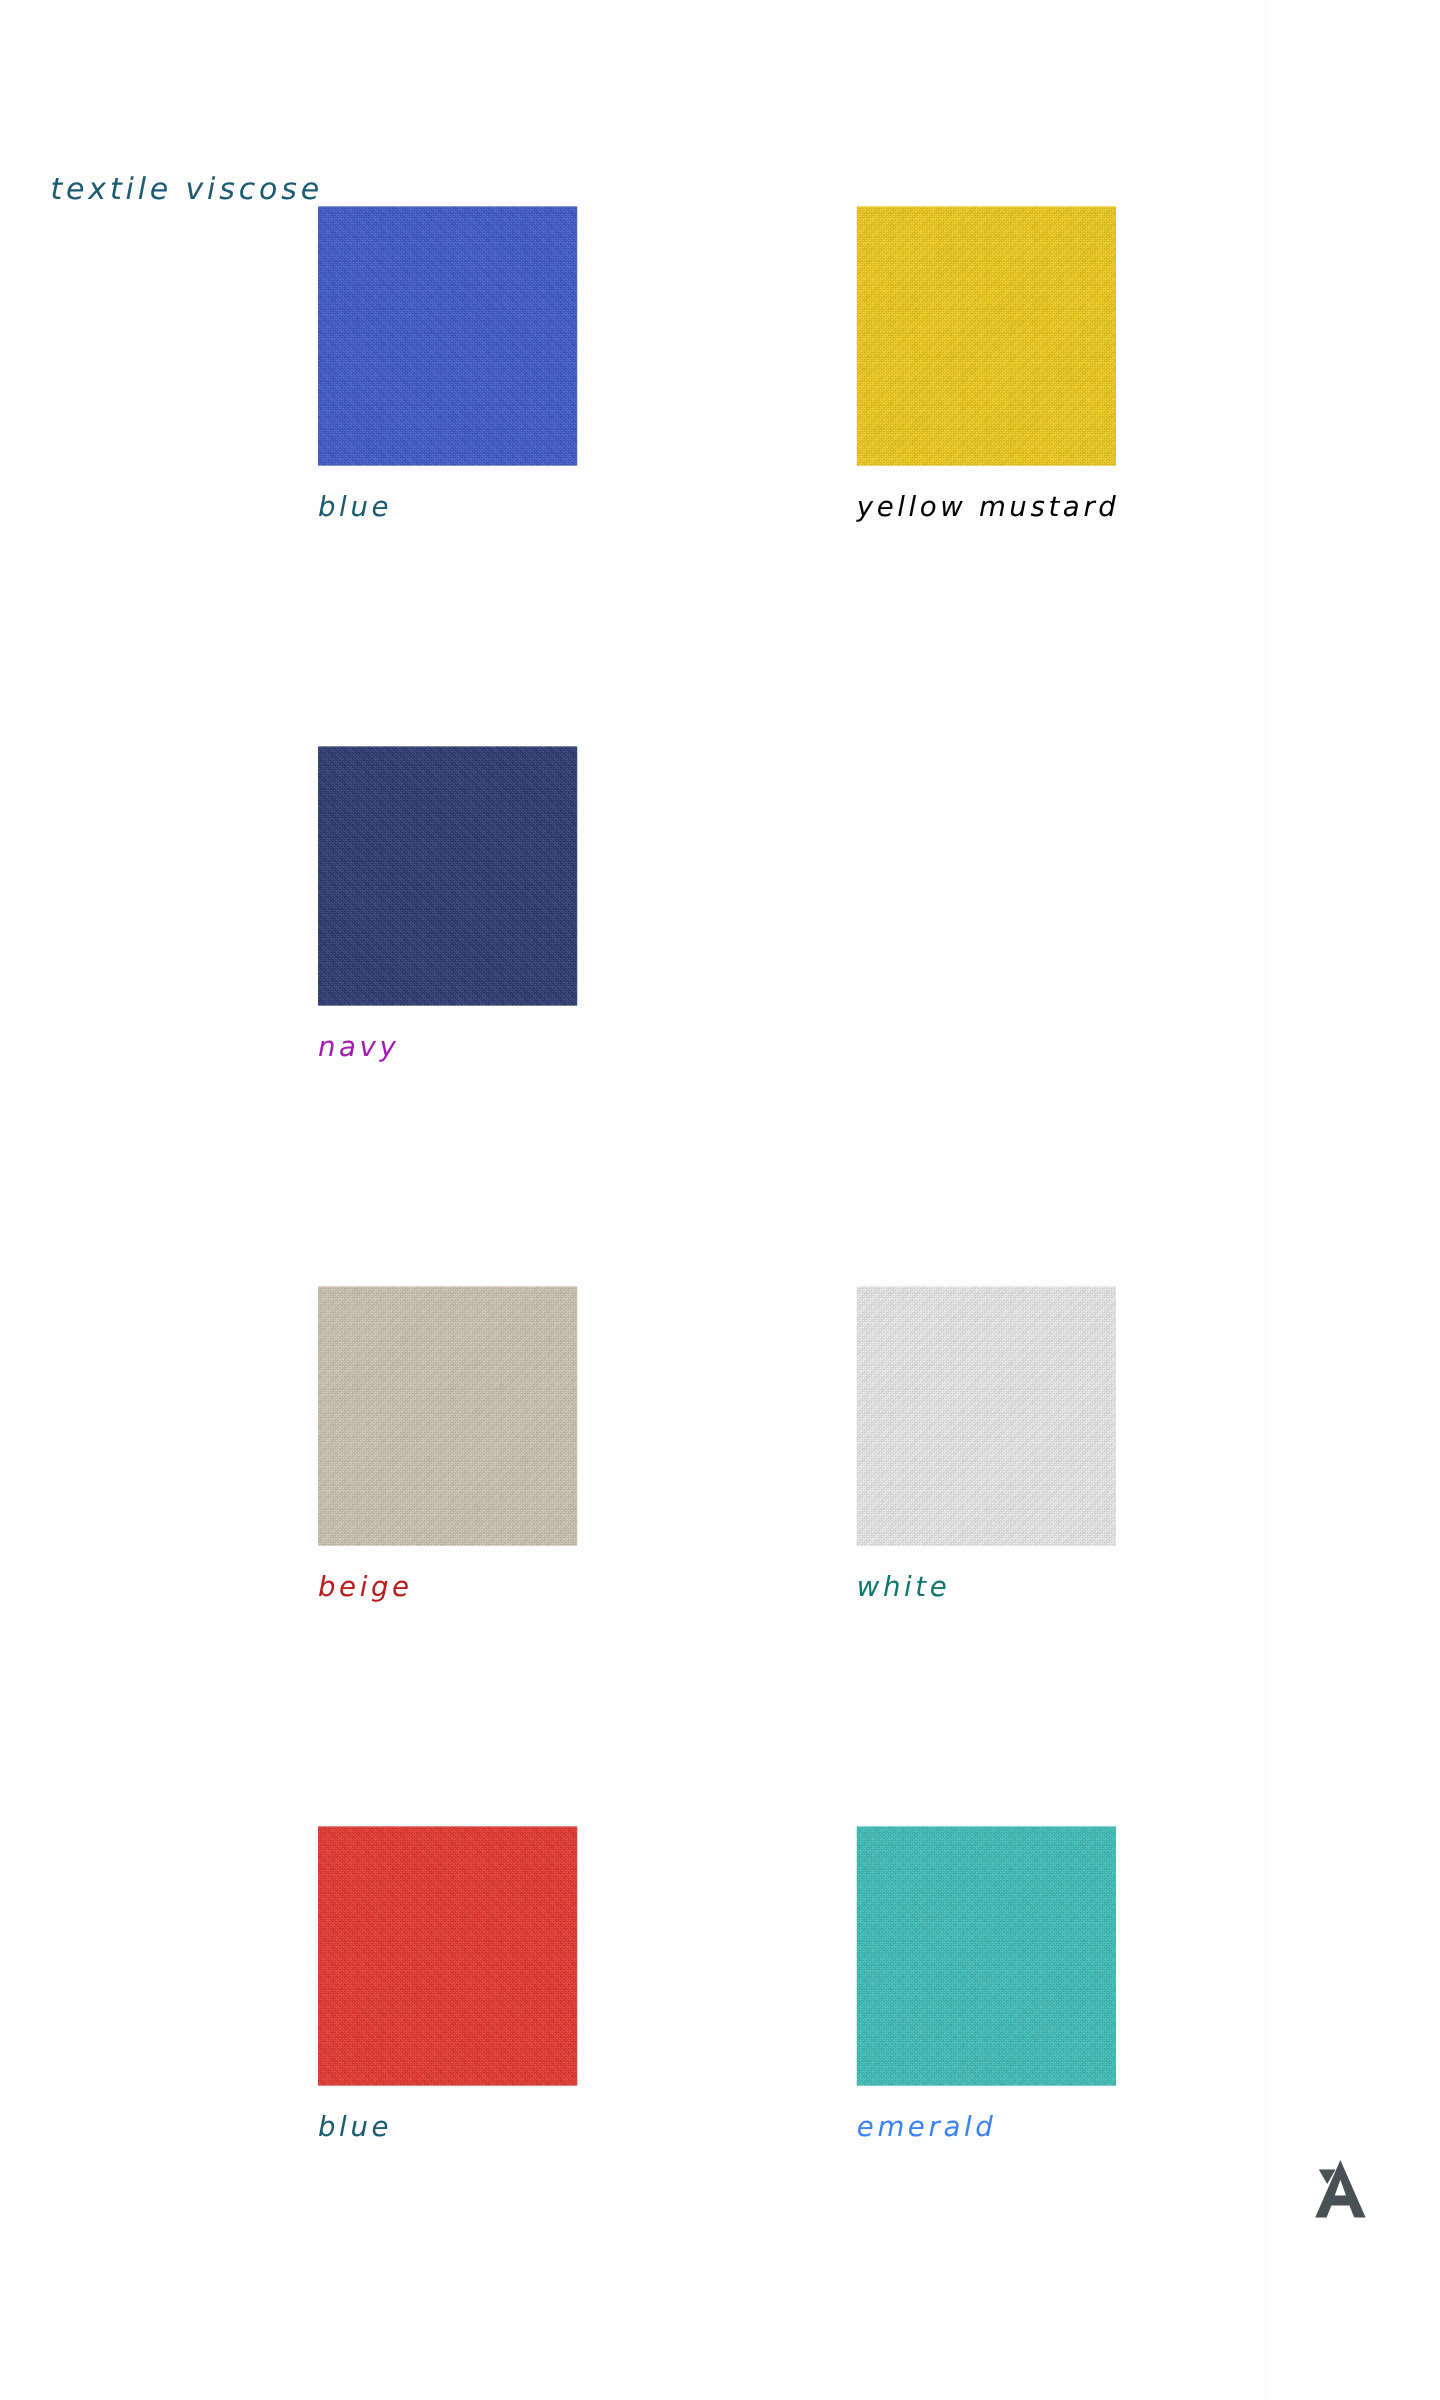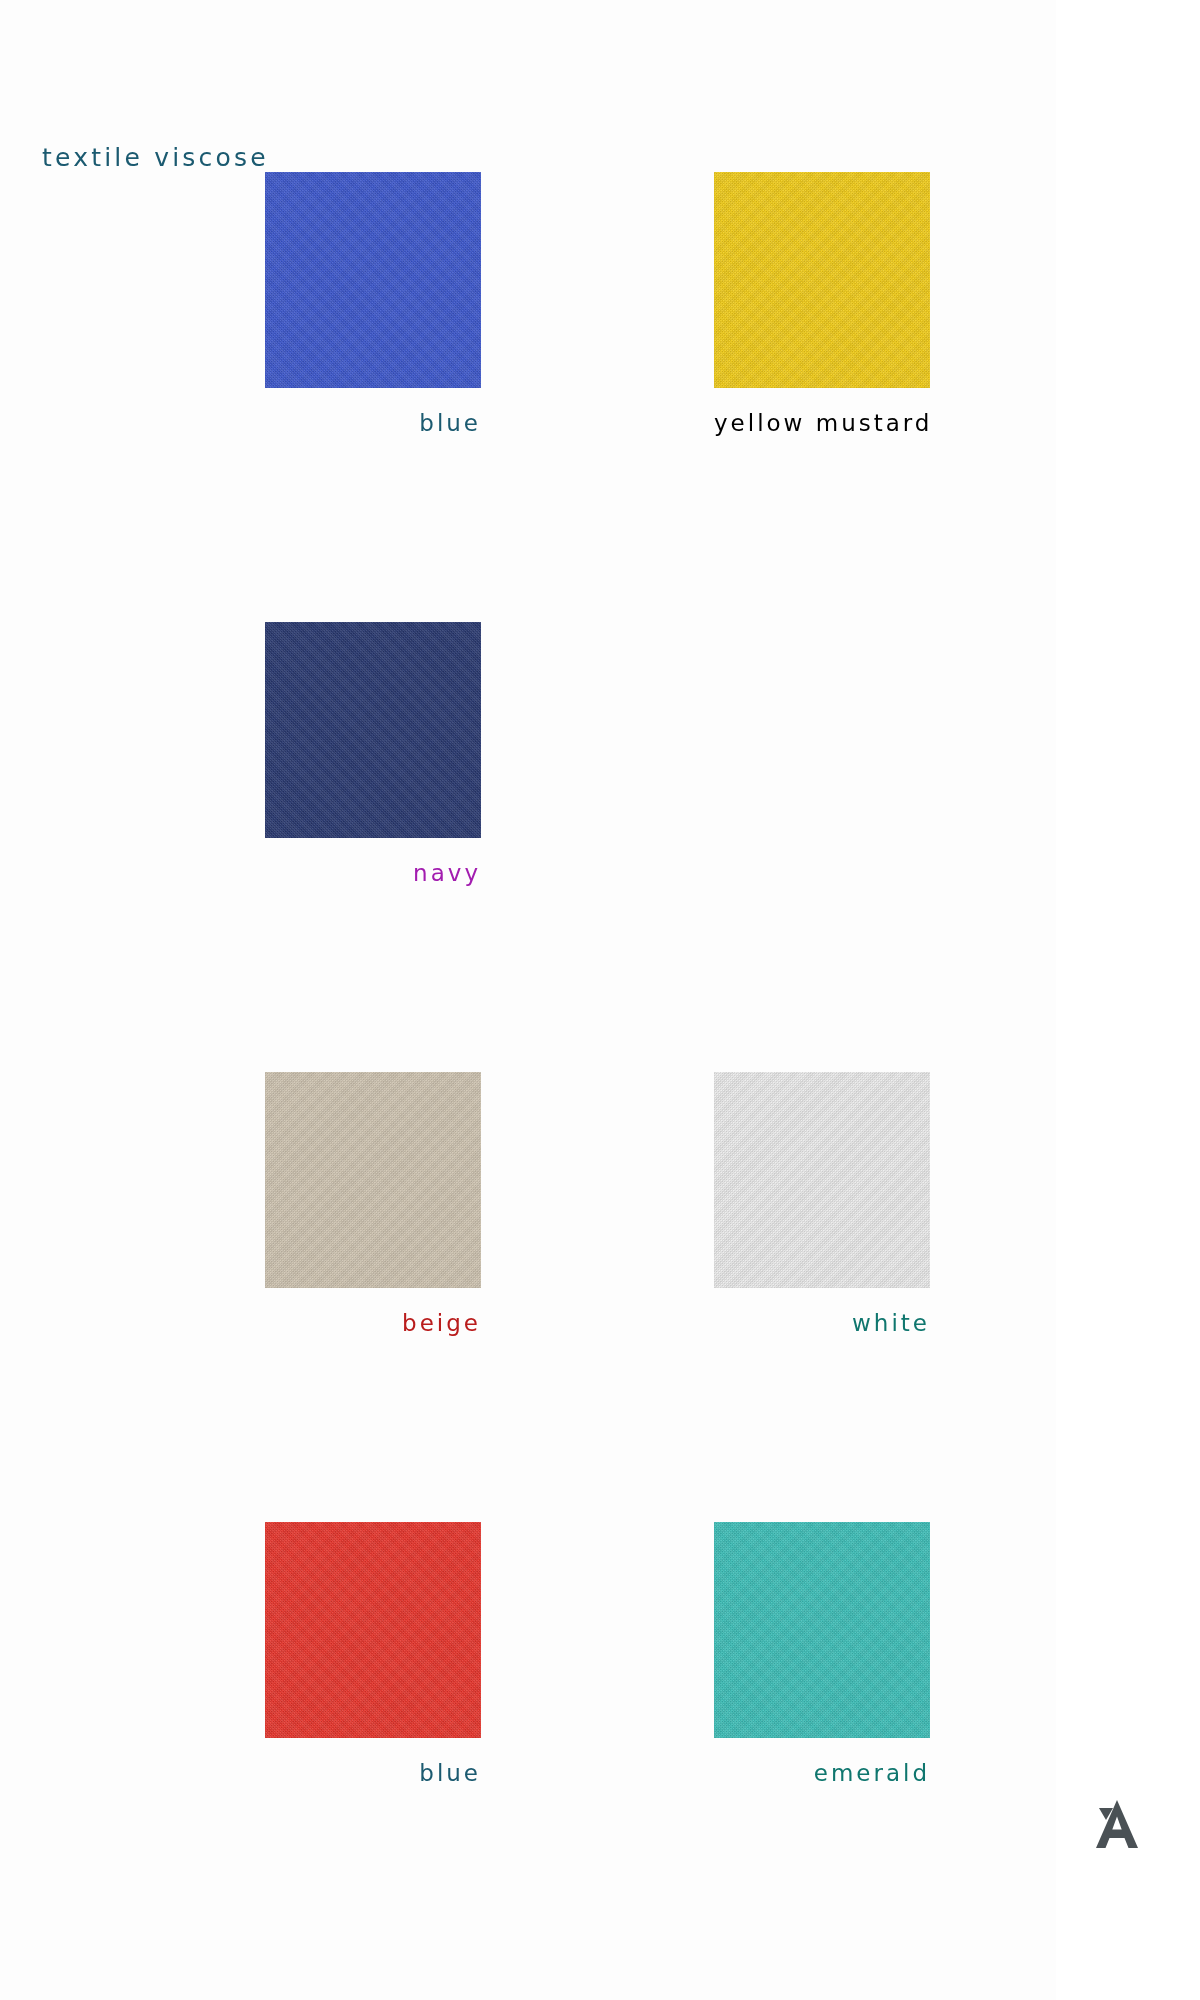--- a/index.html
+++ b/index.html
@@ -13,20 +13,21 @@
     font-family: "DejaVu Sans", sans-serif;
     overflow: hidden;
     position: relative;
   }
 
   .page {
     position: relative;
     width: 1056px;
     height: 2000px;
     background: #fdfdfd;
+    font-style: italic;
   }
 
   
   .page-title {
     position: absolute;
     left: 42px;
     top: 143px;
     font-family: "DejaVu Sans", sans-serif;
     font-size: 25px;
     font-weight: 400;
@@ -83,21 +84,21 @@
         rgba(255,255,255,0.035) 2px),
       repeating-linear-gradient(90deg,
         rgba(0,0,0,0.035) 0px,
         rgba(0,0,0,0.035) 1px,
         rgba(255,255,255,0.03) 1px,
         rgba(255,255,255,0.03) 2px);
   }
 
   .swatch-label {
     margin-top: 22px;
-    text-align: right;
+    text-align: left;
     font-family: "DejaVu Sans", sans-serif;
     font-size: 23px;
     font-weight: 400;
     letter-spacing: 3px;
     color: #1b5a70;
     white-space: nowrap;
   }
 
   
   .brand-logo {
@@ -147,21 +148,21 @@
       </div>
     </div>
 
     <div class="swatch-row">
       <div class="swatch-cell col-left">
         <div class="swatch-chip" style="background-color: rgb(232, 52, 43);"></div>
         <div class="swatch-label" style="color: rgb(27, 90, 112);">blue</div>
       </div>
       <div class="swatch-cell col-right">
         <div class="swatch-chip" style="background-color: rgb(60, 191, 184);"></div>
-        <div class="swatch-label" style="color: #0f766e;">emerald</div>
+        <div class="swatch-label" style="color: #3b82f6;">emerald</div>
       </div>
     </div>
 
   </div>
 
   <div class="brand-logo">
     <svg viewBox="0 0 62 62" width="62" height="62" aria-hidden="true">
       <polygon points="16,18 30,18 23,30" fill="#4a5155"></polygon>
       <path d="M34 10 L55 58 L45.5 58 L41.5 48 L26.5 48 L22.5 58 L13 58 Z M34 26.5 L29.3 39.5 L38.7 39.5 Z" fill="#4a5155"></path>
     </svg>

